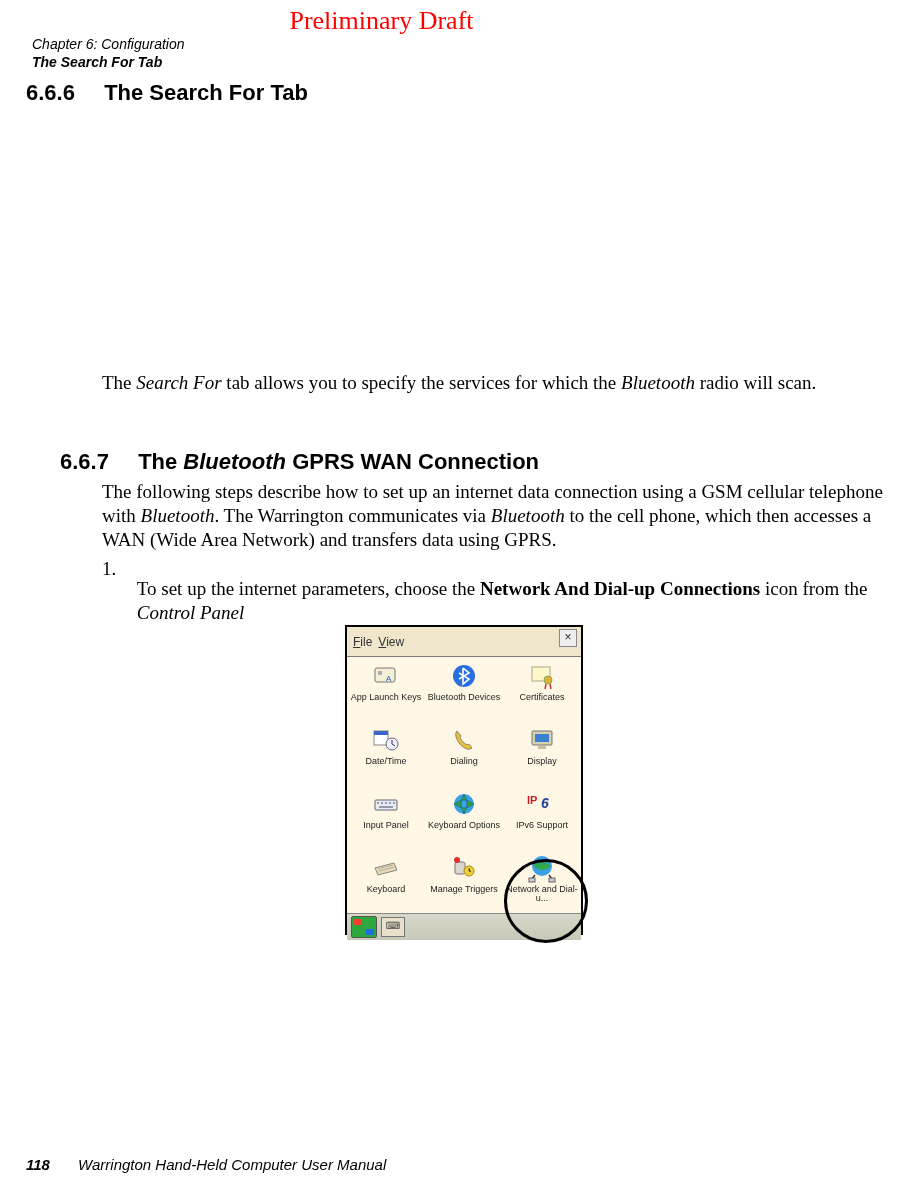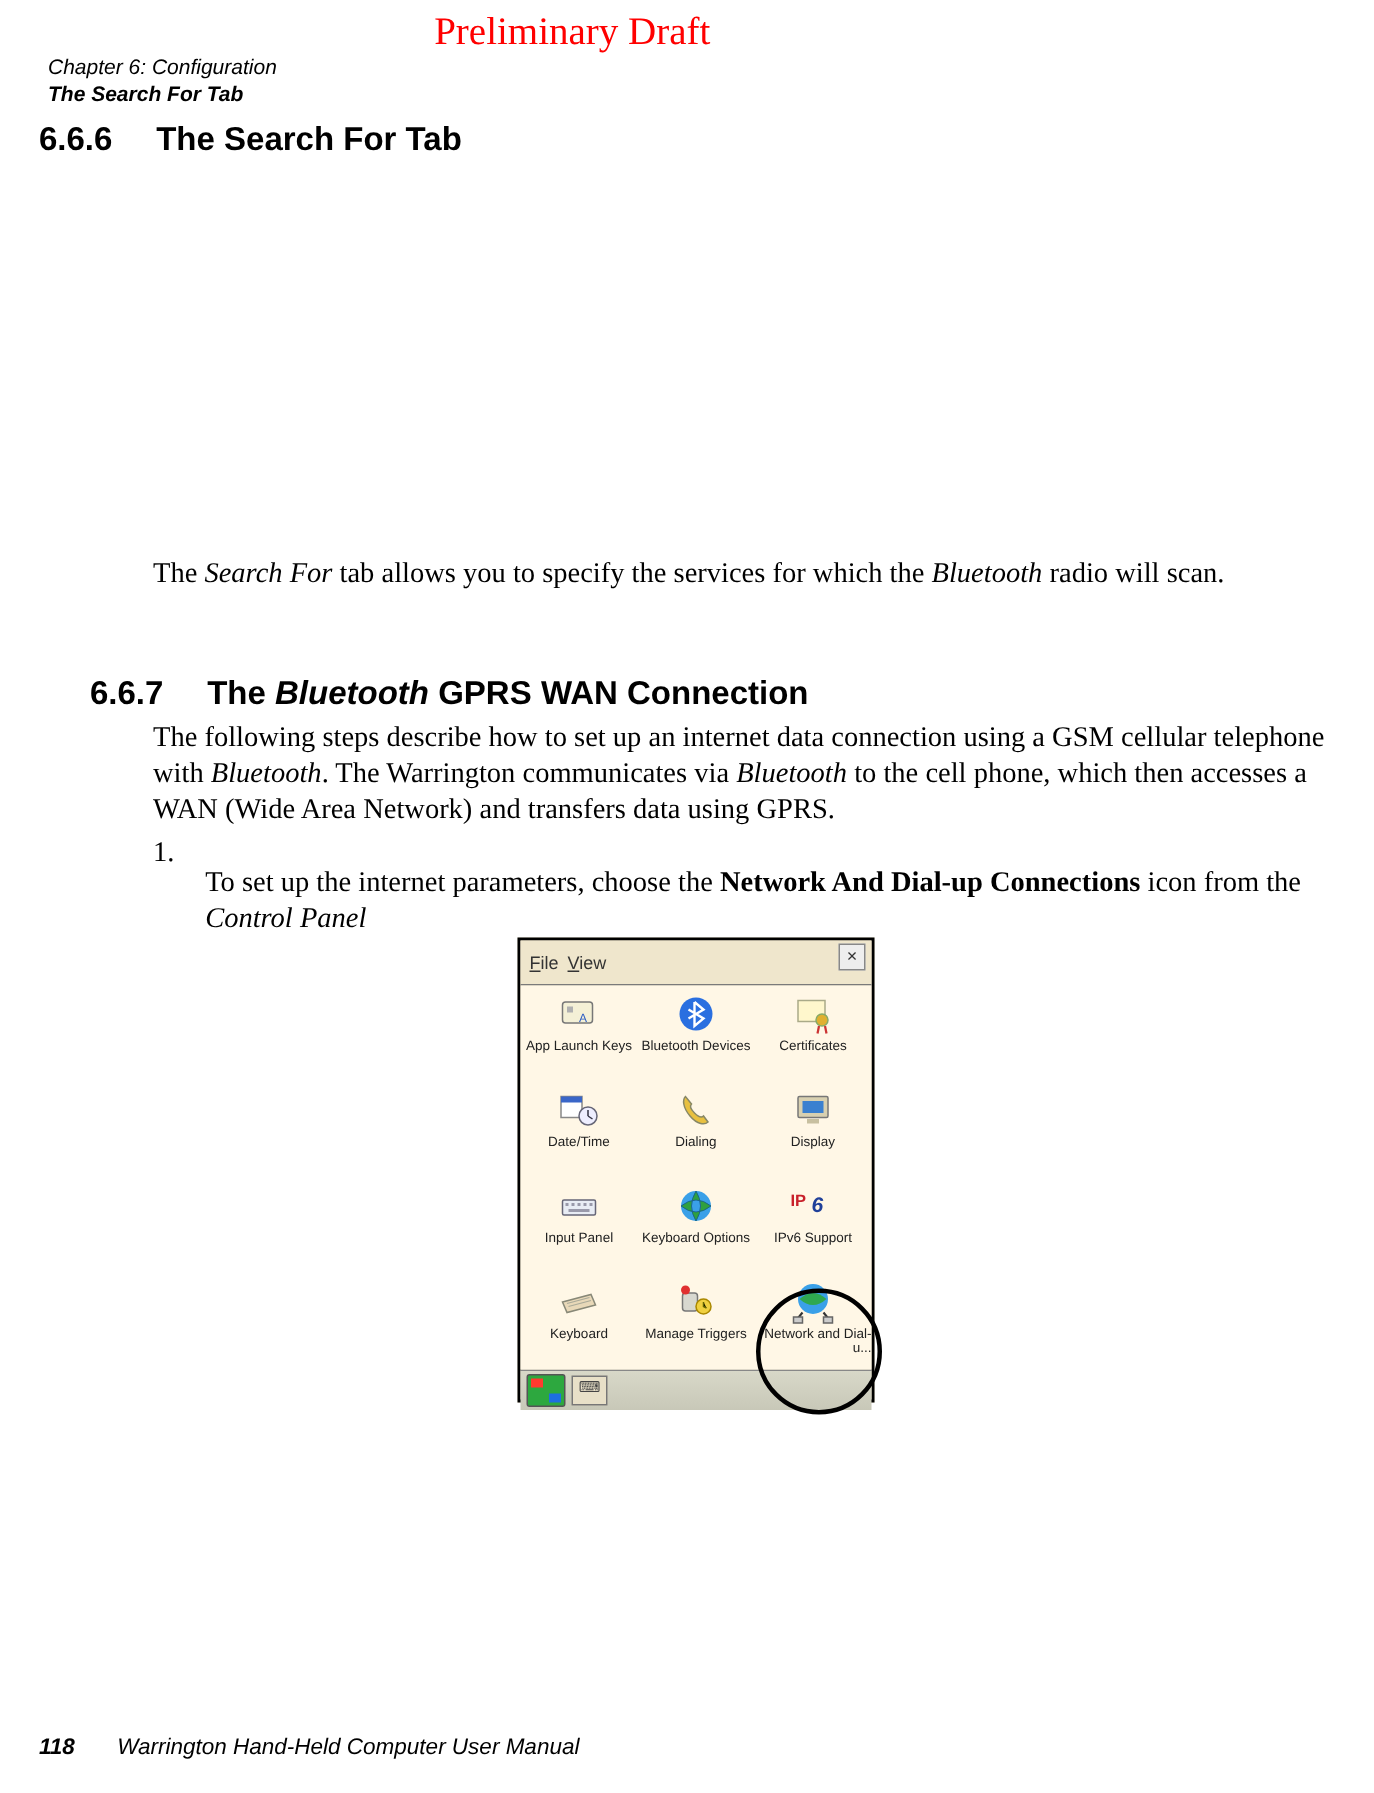--- a/index.html
+++ b/index.html
@@ -136,21 +136,21 @@
     display: flex;
     flex-direction: column;
     align-items: center;
     justify-content: flex-start;
     font-family: Arial, sans-serif;
     font-size: 9px;
     color: #222;
     text-align: center;
     padding-top: 2px;
   }
-  .cp-label { margin-top: 2px; line-height: 1.05; text-align: right; }
+  .cp-label { margin-top: 2px; line-height: 1.05; }
   .cp-icon { width: 30px; height: 30px; display: flex; align-items: center; justify-content: center; }
 
   .cp-taskbar {
     height: 26px;
     border-top: 1px solid #888;
     background: linear-gradient(#d8d8c8, #c8c8b8);
     display: flex;
     align-items: center;
   }
   .cp-start {

